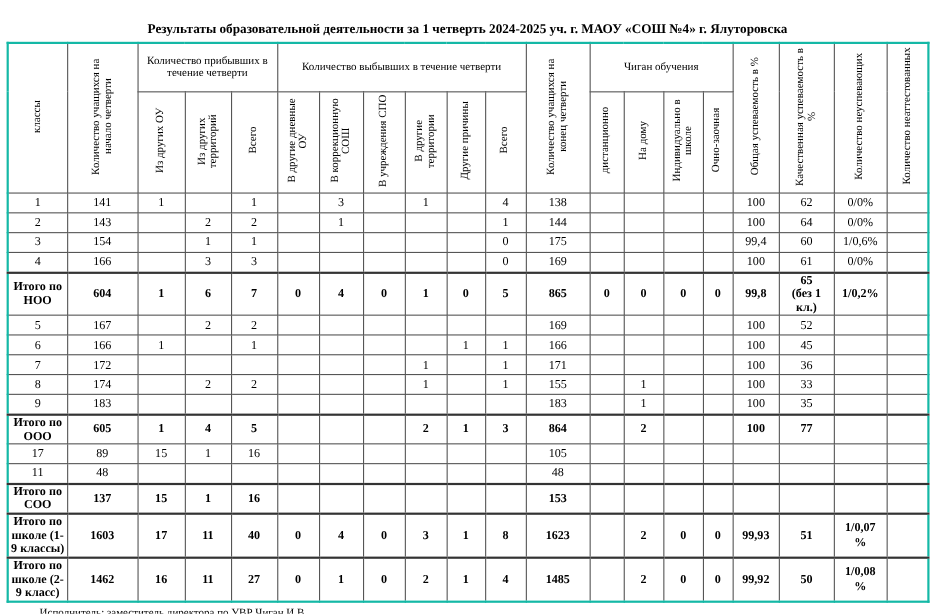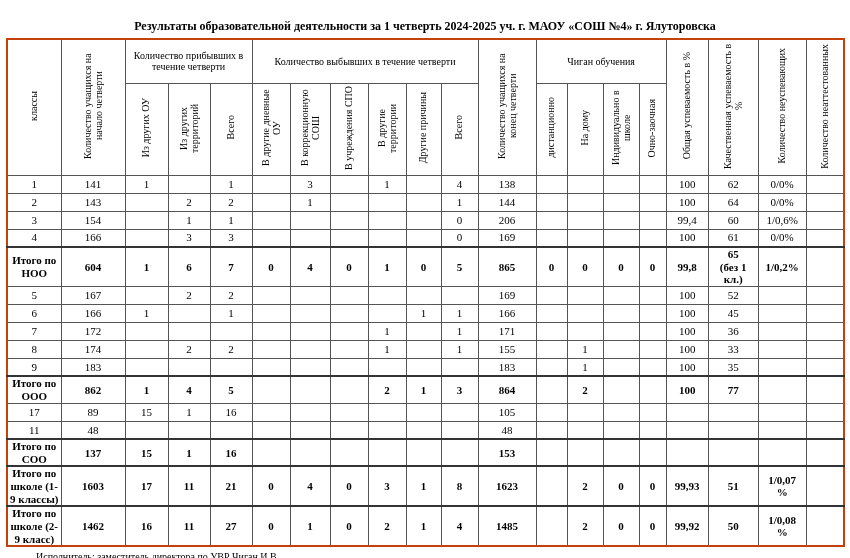--- a/index.html
+++ b/index.html
@@ -6,21 +6,21 @@
   body {
     margin: 0; width: 850px; height: 558px; background: #fff; color: #000;
     font-family: "Liberation Serif", serif;
   }
   .page { padding: 16px 6px; }
   .doc-title {
     text-align: center; font-weight: bold; font-size: 12px; padding: 3px 0 4px;
   }
   table.results {
     border-collapse: collapse; table-layout: fixed; margin: 0 auto;
-    border: 2px solid #c2410c; width: 838px;
+    border: 2px solid #14b8a6; width: 838px;
   }
   th, td {
     border: 1px solid #555; padding: 0 1px; text-align: center;
     vertical-align: middle; white-space: pre-line; overflow: hidden;
     font-size: 11px; line-height: 1.15; font-weight: normal;
   }
   thead th { font-size: 10px; }
   thead tr.group-row th { height: 44px; }
   thead tr.sub-row th { height: 92px; }
   .vtext span.vt {
@@ -149,21 +149,21 @@
           <td>154</td>
           <td></td>
           <td>1</td>
           <td>1</td>
           <td></td>
           <td></td>
           <td></td>
           <td></td>
           <td></td>
           <td>0</td>
-          <td>206</td>
+          <td>175</td>
           <td></td>
           <td></td>
           <td></td>
           <td></td>
           <td>99,4</td>
           <td>60</td>
           <td>1/0,6%</td>
           <td></td>
         </tr>
         <tr>
@@ -316,21 +316,21 @@
           <td>1</td>
           <td></td>
           <td></td>
           <td>100</td>
           <td>35</td>
           <td></td>
           <td></td>
         </tr>
         <tr class="bold section">
           <td>Итого по ООО</td>
-          <td>862</td>
+          <td>605</td>
           <td>1</td>
           <td>4</td>
           <td>5</td>
           <td></td>
           <td></td>
           <td></td>
           <td>2</td>
           <td>1</td>
           <td>3</td>
           <td>864</td>
@@ -407,21 +407,21 @@
           <td></td>
           <td></td>
           <td></td>
           <td></td>
         </tr>
         <tr class="bold section">
           <td>Итого по школе (1-9 классы)</td>
           <td>1603</td>
           <td>17</td>
           <td>11</td>
-          <td>21</td>
+          <td>40</td>
           <td>0</td>
           <td>4</td>
           <td>0</td>
           <td>3</td>
           <td>1</td>
           <td>8</td>
           <td>1623</td>
           <td></td>
           <td>2</td>
           <td>0</td>

